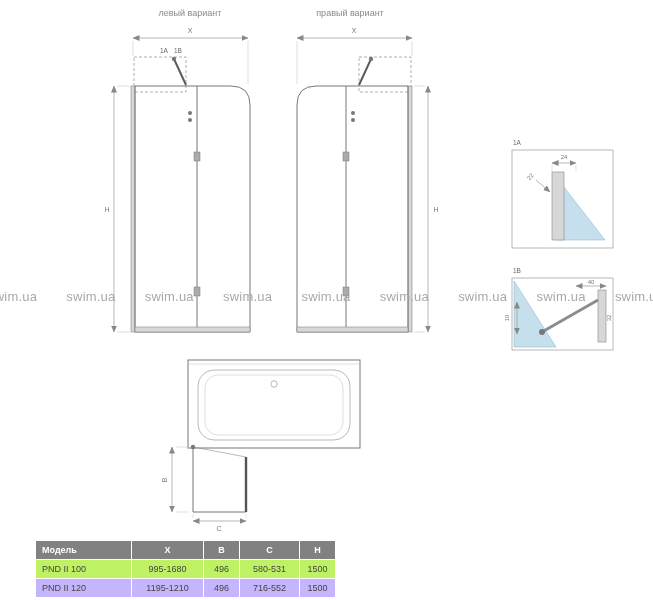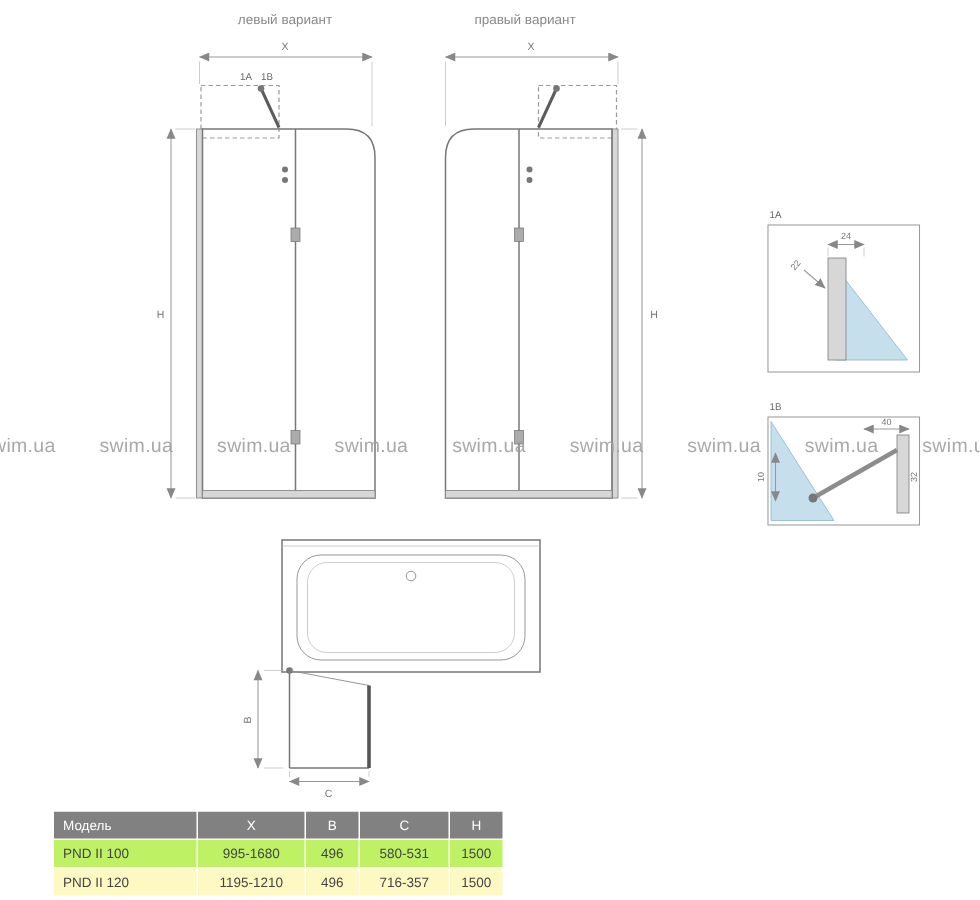--- a/index.html
+++ b/index.html
@@ -23,24 +23,24 @@
   .hw{fill:#777}
 
   
   .watermarks{position:absolute;top:289px;left:-12px;width:676px;display:flex;
     justify-content:space-between;z-index:5;pointer-events:none}
   .watermarks span{font-size:13px;color:#a0a0a0;opacity:.9;letter-spacing:.2px}
 
   
   .spec-table{position:absolute;left:35px;top:540px;width:300px;z-index:6;
     border-collapse:collapse;font-size:9px;color:#444;table-layout:fixed}
-  .spec-table th{background:#818181;color:#fff;font-weight:normal;height:16px;
+  .spec-table th{background:#818181;color:#fff;font-weight:bold;height:16px;
     border:1px solid #fff;text-align:center}
   .spec-table td{background:#bef264;height:16px;text-align:center;border:1px solid #fff}
-  .spec-table tr.r2 td{background:#fef9c3}
+  .spec-table tr.r2 td{background:#c4b5fd}
   .spec-table th.name,.spec-table td.name{text-align:left;padding-left:6px}
 </style>
 </head>
 <body>
 
 <div class="stage">
 
 <svg class="drawing" width="653" height="535" viewBox="0 0 653 535">
   <defs>
     <marker id="ae" markerWidth="8" markerHeight="8" refX="6.5" refY="3" orient="auto" markerUnits="userSpaceOnUse">
@@ -193,19 +193,19 @@
     <td class="name">PND II 100</td>
     <td>995-1680</td>
     <td>496</td>
     <td>580-531</td>
     <td>1500</td>
   </tr>
   <tr class="r2">
     <td class="name">PND II 120</td>
     <td>1195-1210</td>
     <td>496</td>
-    <td>716-357</td>
+    <td>716-552</td>
     <td>1500</td>
   </tr>
 </tbody>
     </table>
 
 </div>
 
 </body></html>

